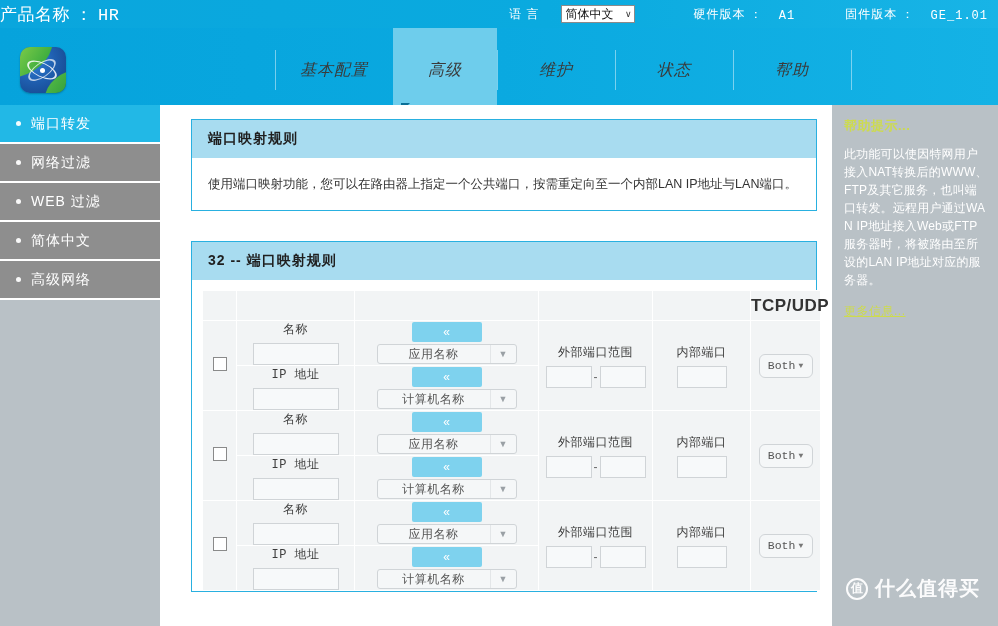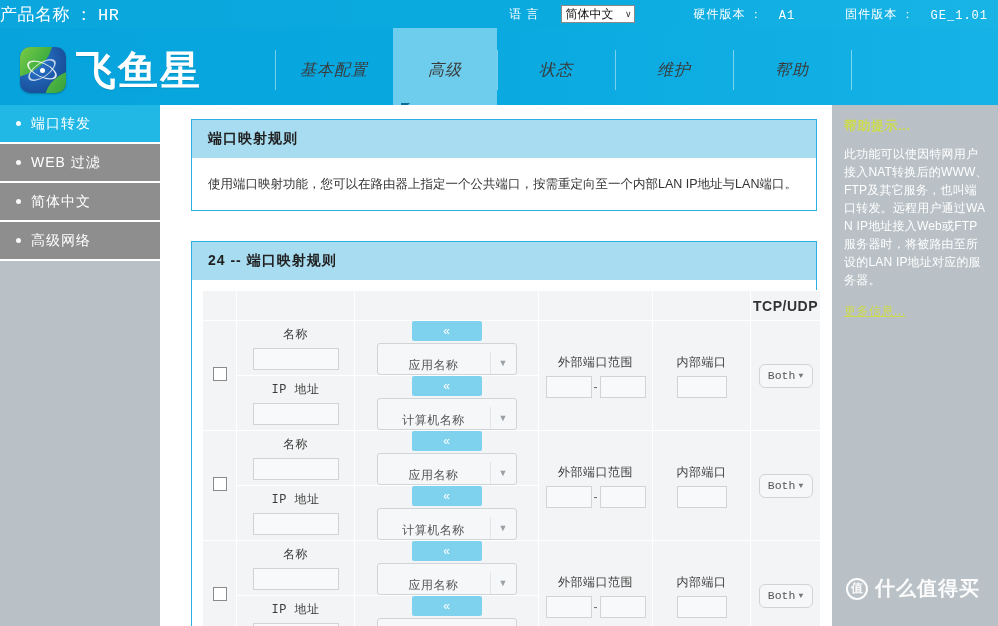--- a/index.html
+++ b/index.html
@@ -170,21 +170,21 @@
   }
   .panel-body { padding: 16px; color: #333; font-size: 12.5px; line-height: 20px; }
   .panel-gap { height: 30px; }
 
   
   .rules-table { width: 100%; border-collapse: collapse; table-layout: fixed; }
   .rules-table td, .rules-table th {
     border: 1px solid #ffffff; background: #f2f4f5; padding: 0;
     vertical-align: middle;
   }
-  .hdr-row td { height: 30px; font-size: 14px; font-weight: bold; color:#333;
+  .hdr-row td { height: 30px; font-size: 17px; font-weight: bold; color:#333;
     text-align:center; letter-spacing:.5px; }
   .col-chk { width: 34px; }
   .col-name { width: 118px; }
   .col-app { width: 184px; }
   .col-ext { width: 114px; }
   .col-int { width: 98px; }
   .col-proto { width: 70px; }
 
   .cell-pad { padding: 6px 8px; text-align:center; }
   .sub-top { border-bottom: 1px solid #ffffff; }
@@ -197,21 +197,21 @@
   .txt.small { width: 50px; }
   .txt.mid { width: 46px; }
 
   .chev-btn {
     display: block; width: 70px; height: 20px; margin: 0 auto 2px auto;
     background: #7ed2ee; color: #ffffff; border: none; border-radius: 2px;
     font-size: 12px; line-height: 20px; cursor: pointer;
     font-family: "Liberation Sans", sans-serif;
   }
   .sel-box {
-    display: flex; align-items: flex-end; width: 140px; height: 32px; margin: 0 auto;
+    display: flex; align-items: center; width: 140px; height: 20px; margin: 0 auto;
     border: 1px solid #d0d4d7; border-radius: 3px; background: #f5f7f8;
     cursor: pointer; overflow: hidden;
   }
   .sel-box .sel-text {
     flex: 1; text-align: center; font-size: 12px; color: #555; letter-spacing:.5px;
   }
   .sel-box .sel-arrow {
     width: 26px; text-align:center; font-size: 9px; color: #9aa0a5;
     border-left: 1px solid #e3e6e8; line-height: 22px; height: 22px;
   }
@@ -259,57 +259,60 @@
 
   <div class="header">
     <div class="brand">
       <span class="logo-mark">
         <span class="leaf1"></span>
           <span class="leaf2"></span>
         <span class="ring"></span>
           <span class="ring2"></span>
           <span class="dot"></span>
       </span>
-      <span class="brand-name">飞鱼星</span>
     </div>
     <div class="nav">
       <div class="nav-item">
         <span class="divider"></span>
         <span>基本配置</span>
       </div>
       <div class="nav-item active">
         <span>高级</span>
       </div>
       <div class="nav-item">
         <span class="divider"></span>
-        <span>状态</span>
+        <span>维护</span>
       </div>
       <div class="nav-item">
         <span class="divider"></span>
-        <span>维护</span>
+        <span>状态</span>
       </div>
       <div class="nav-item">
         <span class="divider"></span>
         <span>帮助</span>
       </div>
       <div class="nav-spacer">
           <span class="divider"></span>
         </div>
     </div>
   </div>
   <div class="active-skirt"></div>
   <div class="active-notch"></div>
 
   <div class="sidebar">
     <div class="side-item active">
       <span class="bullet"></span>
       <span>端口转发</span>
     </div>
     <div class="side-item">
       <span class="bullet"></span>
+      <span>网络过滤</span>
+    </div>
+    <div class="side-item">
+      <span class="bullet"></span>
       <span>WEB 过滤</span>
     </div>
     <div class="side-item">
       <span class="bullet"></span>
       <span>简体中文</span>
     </div>
     <div class="side-item">
       <span class="bullet"></span>
       <span>高级网络</span>
     </div>
@@ -318,21 +321,21 @@
   <div class="main">
 
     <div class="panel">
       <div class="panel-head">端口映射规则</div>
       <div class="panel-body">使用端口映射功能，您可以在路由器上指定一个公共端口，按需重定向至一个内部LAN IP地址与LAN端口。</div>
     </div>
 
     <div class="panel-gap"></div>
 
     <div class="panel">
-      <div class="panel-head">24 -- 端口映射规则</div>
+      <div class="panel-head">32 -- 端口映射规则</div>
       <div style="padding:10px 10px 0 10px;">
         <table class="rules-table">
           <colgroup>
             <col class="col-chk">
               <col class="col-name">
               <col class="col-app">
             <col class="col-ext">
               <col class="col-int">
               <col class="col-proto">
           </colgroup>

